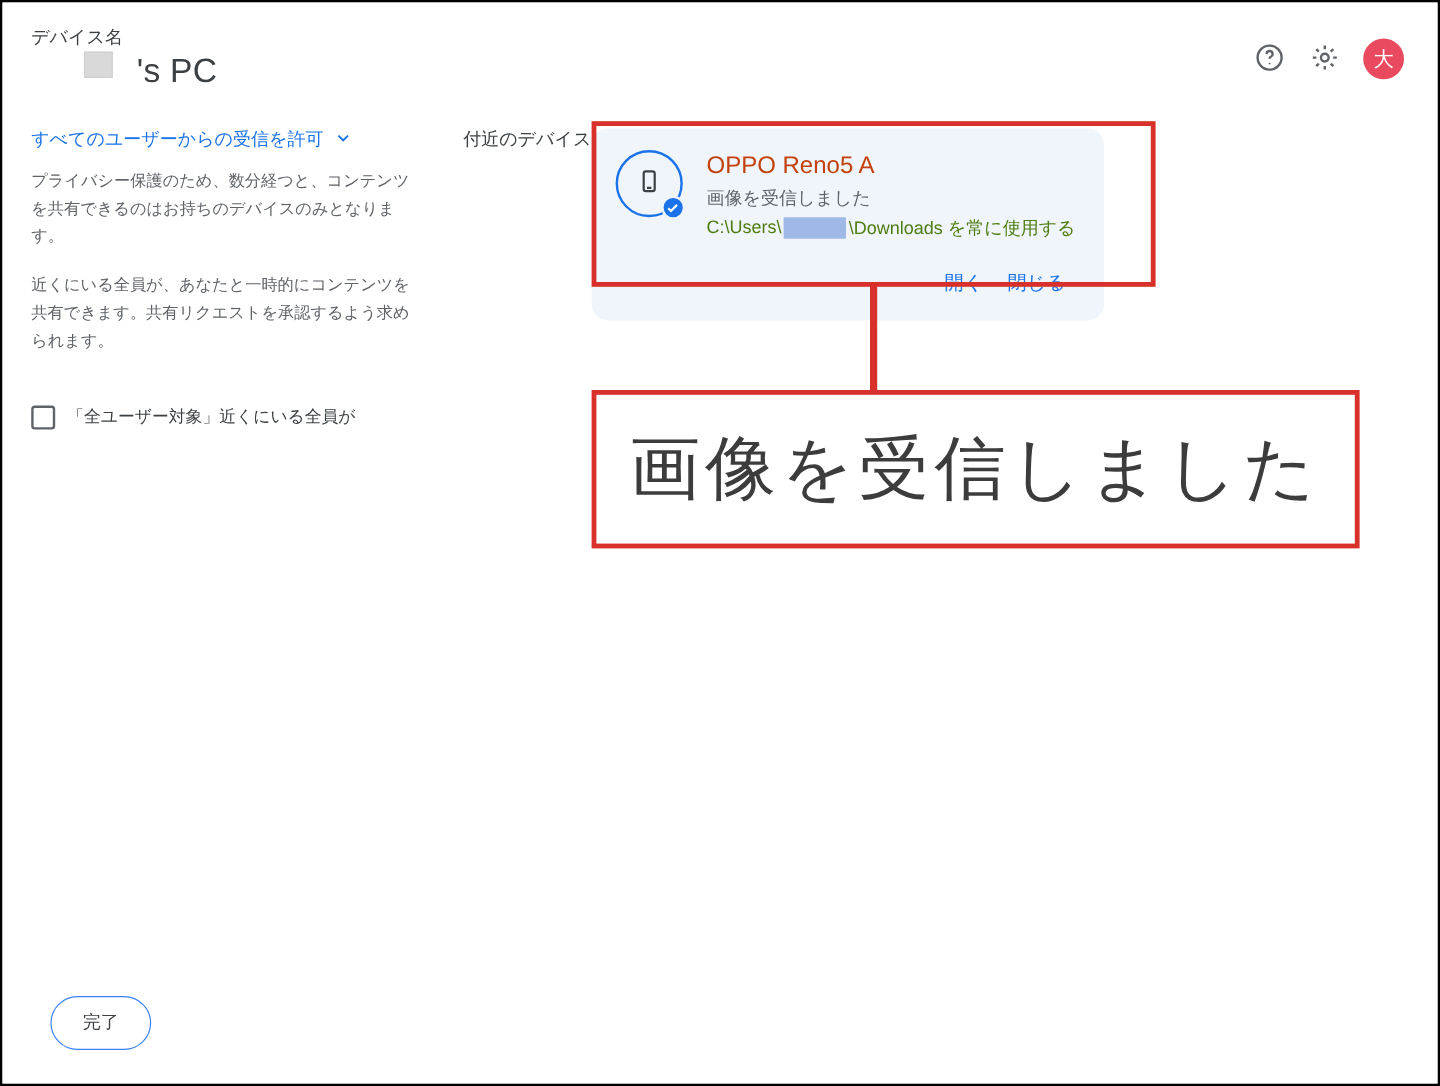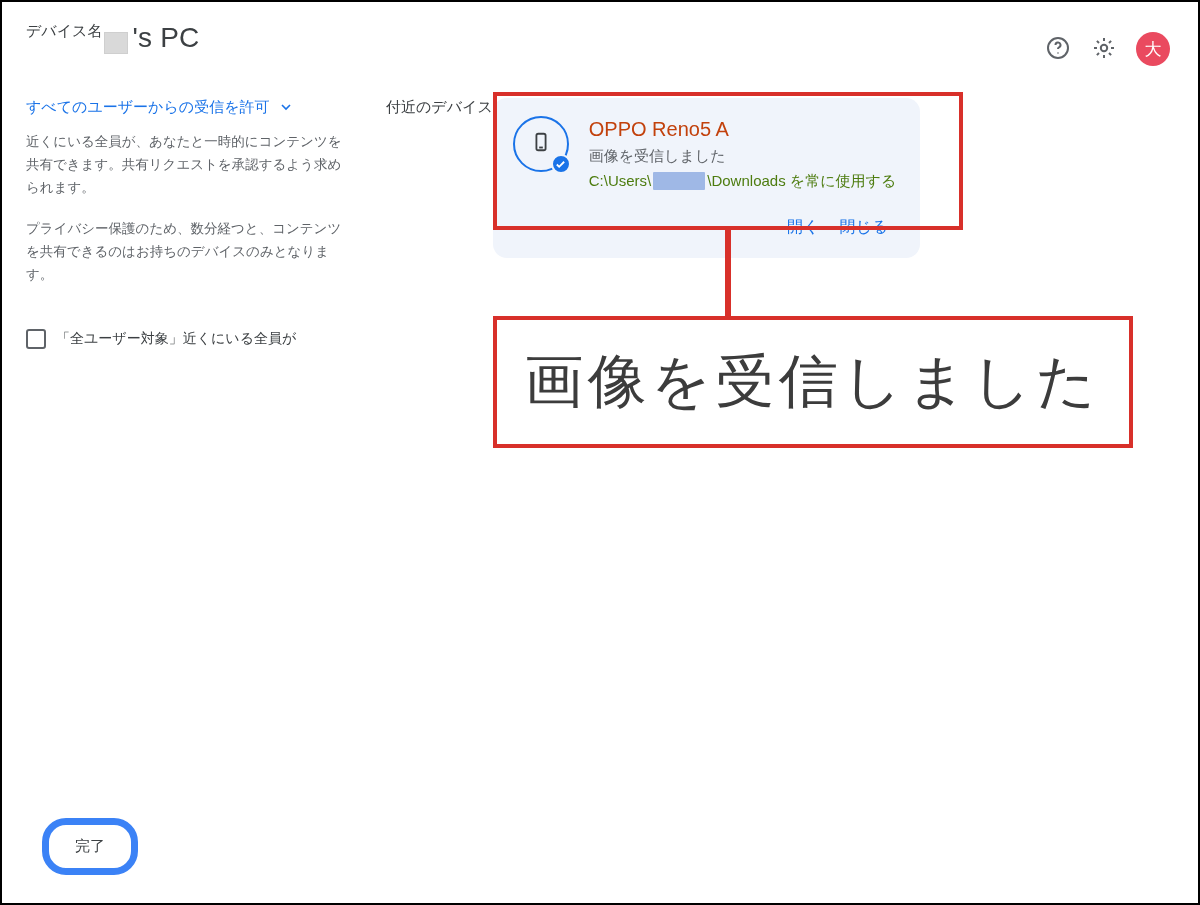--- a/index.html
+++ b/index.html
@@ -10,23 +10,23 @@
   
   .titlebar { height: 32px; display: flex; align-items: center; padding: 0 6px; background: linear-gradient(to right, #fefbff 0%, #fdf6fb 100%); border-bottom: 1px solid #eee; }
   .titlebar .app-icon { width: 16px; height: 16px; margin: 0 8px 0 6px; display:flex; align-items:center; justify-content:center; color:#1a73e8; font-size:12px; }
   .titlebar .title-text { font-size: 13px; color: #333; flex: 0 0 auto; }
   .titlebar .spacer { flex: 1; }
   .winbtn { width: 46px; height: 32px; display: flex; align-items: center; justify-content: center; font-size: 14px; color: #333; background: transparent; border: none; }
   .winbtn svg { width: 12px; height: 12px; }
 
   
   .header { display: flex; align-items: flex-start; padding: 20px 28px 8px 24px; }
-  .header .left { display: flex; flex-direction: row; gap: 2px; }
+  .header .left { display: flex; flex-direction: column; gap: 2px; }
   .device-label { font-size: 15px; color: #3c4043; }
-  .device-name-row { display: flex; align-items: flex-end; gap: 4px; }
+  .device-name-row { display: flex; align-items: flex-start; gap: 20px; margin-left: 44px; }
   .redact-box { width: 24px; height: 22px; background: #d9d9d9; border: 1px solid #cfcfcf; display: inline-block; }
   .device-name-text { font-size: 28px; color: #3c4043; letter-spacing: 0.2px; }
   .header .right { margin-left: auto; display: flex; align-items: center; gap: 18px; padding-top: 10px; }
   .iconbtn { width: 28px; height: 28px; display: flex; align-items: center; justify-content: center; border: none; background: transparent; border-radius: 50%; color: #5f6368; }
   .iconbtn svg { width: 24px; height: 24px; }
   .avatar { width: 34px; height: 34px; border-radius: 50%; background: #ea4a5f; color: #fff; display: flex; align-items: center; justify-content: center; font-size: 17px; font-weight: 500; }
 
   
   .body { flex: 1; display: flex; padding: 24px 28px 16px 24px; gap: 40px; overflow: hidden; }
   .sidebar { width: 320px; flex: 0 0 320px; display: flex; flex-direction: column; }
@@ -58,21 +58,21 @@
   
   .annot-box { position: absolute; border: 4px solid #d8302a; pointer-events: none; }
   .annot-top { left: 0px; top: -6px; width: 470px; height: 138px; }
   .annot-connector { position: absolute; left: 232px; top: 130px; width: 6px; height: 90px; background: #d8302a; pointer-events:none; }
   .annot-bottom { left: 0px; top: 218px; width: 640px; height: 132px; display:flex; align-items:center; justify-content:center; }
   .annot-text { font-size: 58px; color: #3c3c3c; letter-spacing: 4px; font-weight: 400; filter: blur(0.3px); transform: scaleX(1.02); }
   .card-inner-wrap { position: relative; }
 
   
   .footer { padding: 0 0 28px 40px; }
-  .done-btn { border: 7px solid #3b82f6; background: #fff; border-radius: 24px; padding: 12px 26px; font-size: 15px; color: #3c4043; }
+  .done-btn { border: 1px solid #3b82f6; background: #fff; border-radius: 24px; padding: 12px 26px; font-size: 15px; color: #3c4043; }
 </style>
 </head>
 <body>
 
 <div class="outer-border">
 <div class="window">
 
 
   <div class="header">
     <div class="left">
@@ -110,22 +110,22 @@
 
     <div class="sidebar">
       <div class="visibility-row">
         <span>すべてのユーザーからの受信を許可</span>
         <span class="chev">
           <svg width="12" height="12" viewBox="0 0 12 12">
                 <path d="M2 4l4 4 4-4" fill="none" stroke="#1a73e8" stroke-width="1.6"></path>
               </svg>
         </span>
       </div>
+      <div class="side-desc">プライバシー保護のため、数分経つと、コンテンツを共有できるのはお持ちのデバイスのみとなります。</div>
       <div class="side-desc">近くにいる全員が、あなたと一時的にコンテンツを共有できます。共有リクエストを承認するよう求められます。</div>
-      <div class="side-desc">プライバシー保護のため、数分経つと、コンテンツを共有できるのはお持ちのデバイスのみとなります。</div>
       <label class="checkbox-row">
         <span class="checkbox-box"></span>
         <span class="checkbox-label">「全ユーザー対象」近くにいる全員が</span>
       </label>
     </div>
 
     <div class="main">
       <div class="nearby-label">付近のデバイス</div>
 
       <div class="card-inner-wrap">

